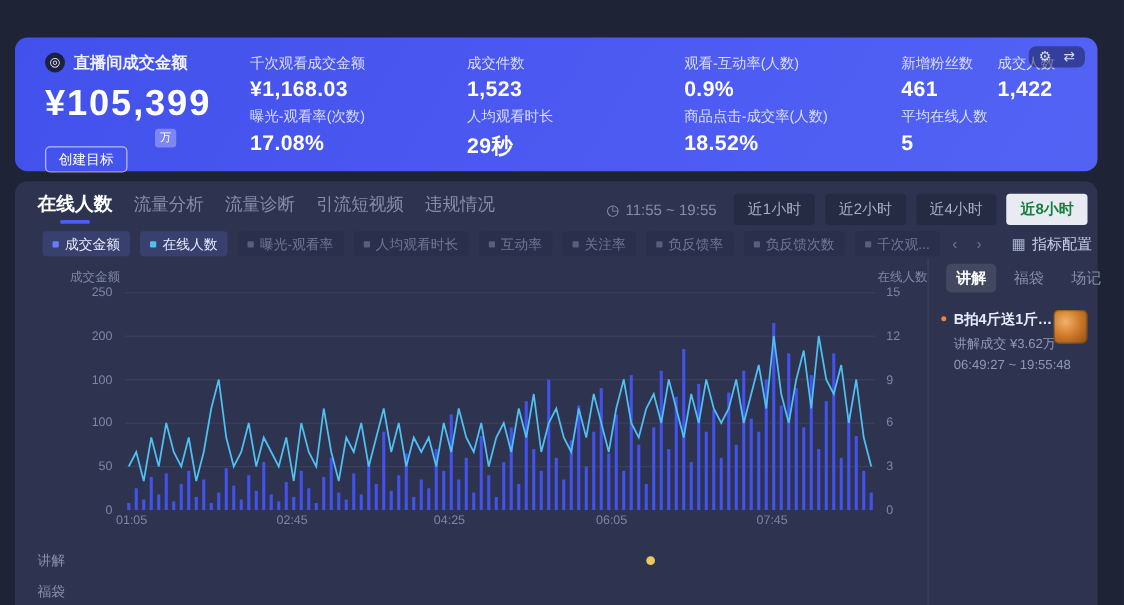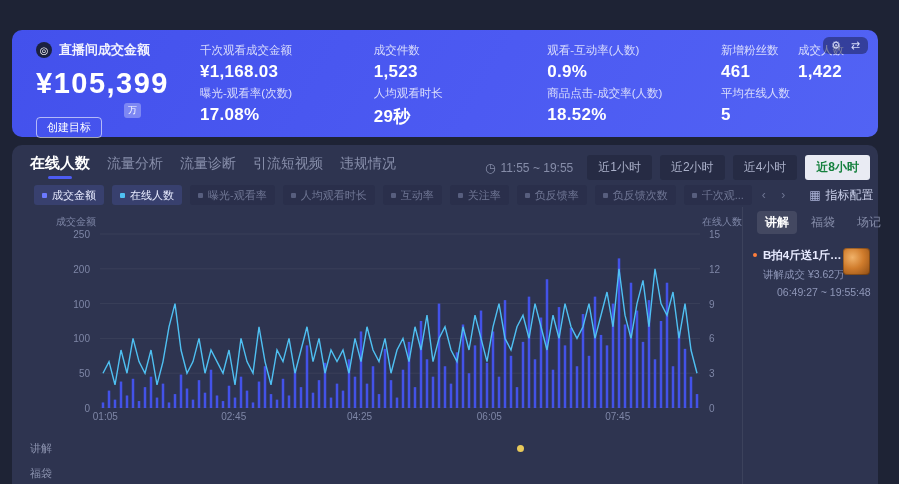--- a/index.html
+++ b/index.html
@@ -68,21 +68,21 @@
   .right-panel { position:absolute; left:730px; top:62px; width:136px; bottom:0; border-left:1px solid rgba(255,255,255,.07); }
   .panel-tabs { display:flex; gap:6px; padding:4px 0 0 14px; }
   .panel-tab { font-size:12px; color:#868da9; padding:3px 8px; border-radius:4px; cursor:pointer; white-space:nowrap; }
   .panel-tab.active { color:#fff; font-weight:bold; background:rgba(255,255,255,.10); }
   .panel-list { margin:14px 0 0 10px; }
   .panel-item { position:relative; padding-left:10px; }
   .panel-item .bullet { position:absolute; left:0; top:5px; width:4px; height:4px; border-radius:50%; background:#ff7e3b; }
   .panel-item .p-title { color:#e8ebff; font-size:11.5px; font-weight:bold; width:88px; white-space:nowrap;
     overflow:hidden; text-overflow:ellipsis; }
   .panel-item .p-sub { color:#8f97b8; font-size:10.5px; margin-top:5px; white-space:nowrap; }
-  .panel-item .p-time { color:#8f97b8; font-size:10.5px; margin-top:4px; white-space:nowrap;margin-left:14px; }
+  .panel-item .p-time { color:#8f97b8; font-size:10.5px; margin-top:4px; white-space:nowrap; }
   .thumb { position:absolute; right:8px; top:0; width:27px; height:27px; border-radius:4px;
     background:radial-gradient(circle at 35% 35%, #f0b26a 0%, #d07c2c 45%, #8a4a14 100%);
     box-shadow:0 0 0 1px rgba(0,0,0,.25) inset; }
 </style>
 </head>
 <body>
 
 <div class="page">
 
   <div class="kpi-card">

